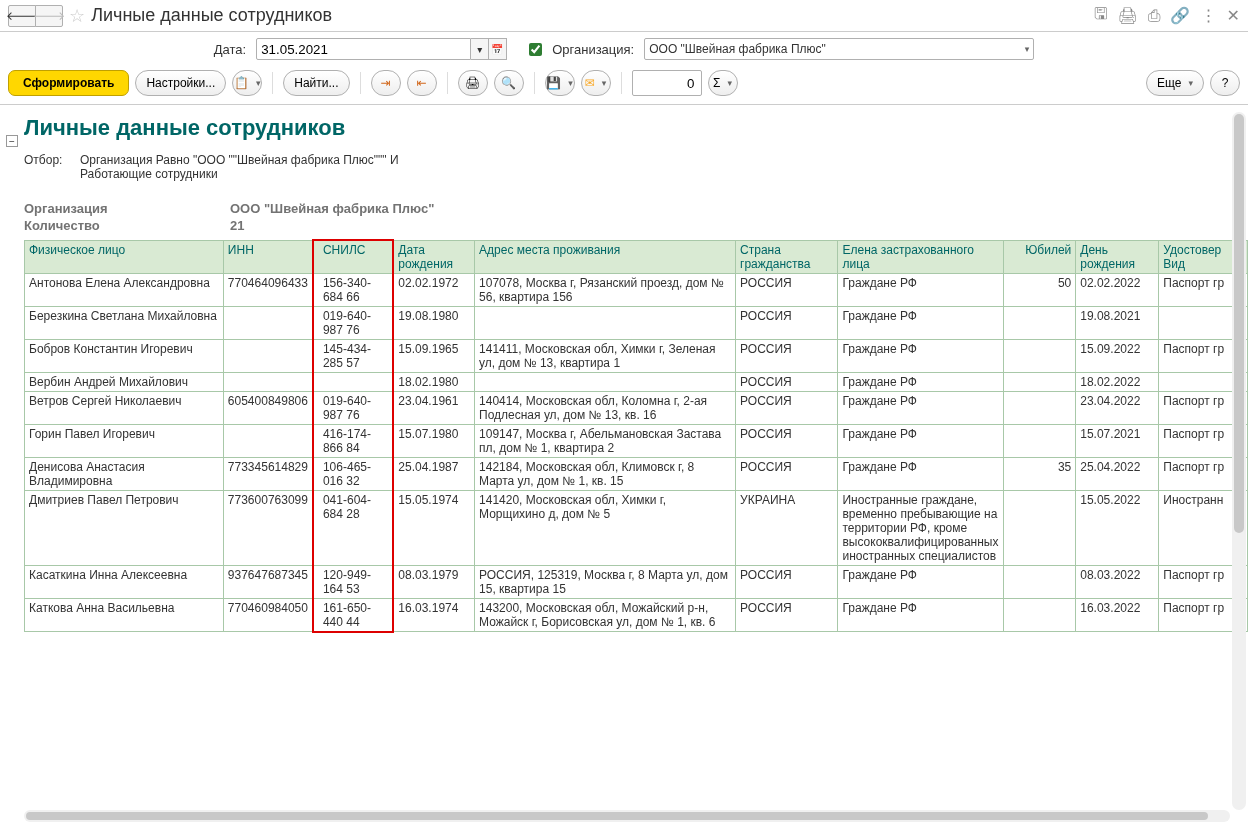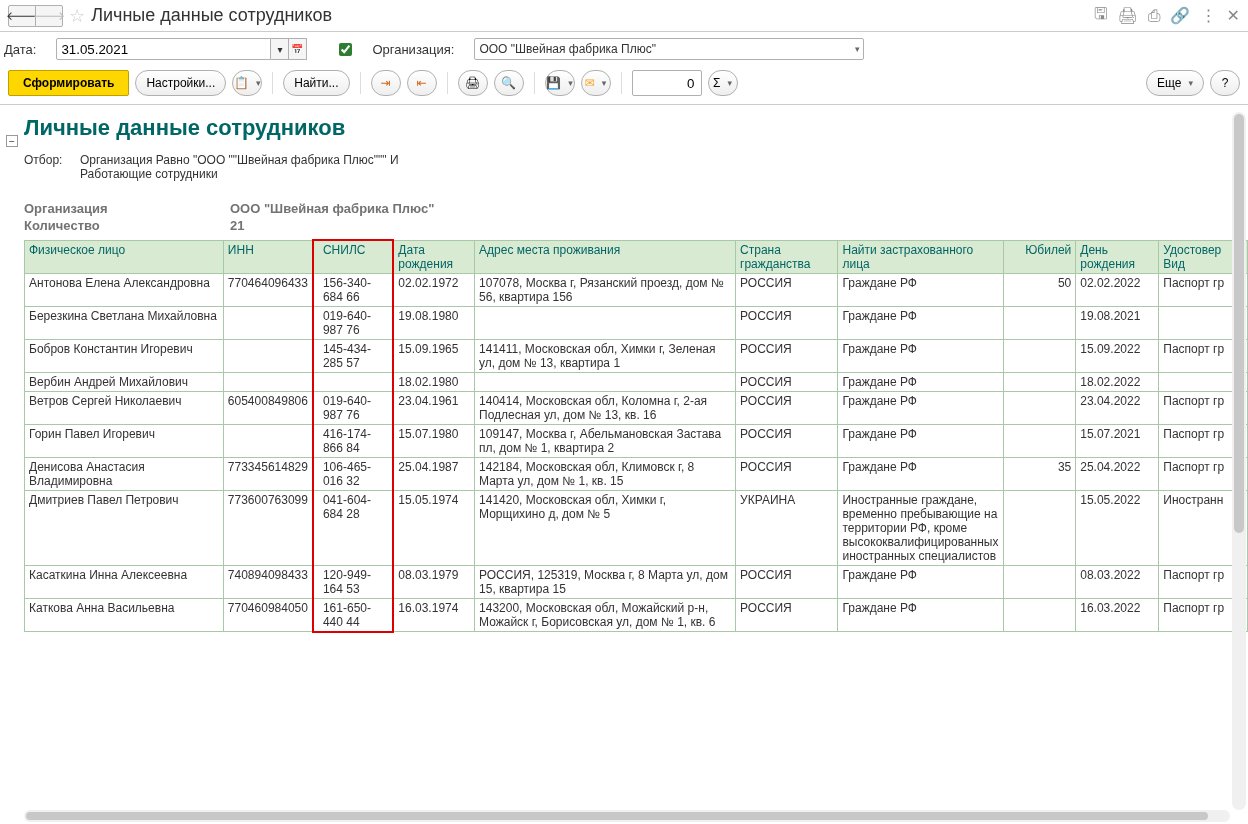--- a/index.html
+++ b/index.html
@@ -5,29 +5,29 @@
 * { box-sizing: border-box; margin: 0; padding: 0; }
 body { font-family: Arial, sans-serif; font-size: 12px; background: #fff; color: #333; overflow: hidden; }
 .titlebar { display: flex; align-items: center; padding: 4px 8px; border-bottom: 1px solid #ccc; height: 32px; }
 .nav-btn { width: 28px; height: 22px; border: 1px solid #b0b0b0; background: #f5f5f5; display: flex; align-items: center; justify-content: center; cursor: pointer; border-radius: 2px; }
 .nav-btn:first-of-type { border-top-right-radius:0; border-bottom-right-radius:0;}
 .nav-btn:nth-of-type(2) { border-top-left-radius:0; border-bottom-left-radius:0; margin-left:-1px;}
 .star-icon { margin: 0 6px; color: #ccc; font-size: 18px; cursor: pointer; }
 .title { font-size: 18px; font-weight: 400; flex: 1; }
 .title-actions { display: flex; gap: 10px; align-items: center; color: #888; }
 .title-actions span { cursor: pointer; font-size: 16px; }
-.filterbar { display: flex; align-items: center; padding: 6px 4px; gap: 20px; }
+.filterbar { display: flex; align-items: center; padding: 6px 4px; gap: 10px; justify-content: center; }
 .lbl { font-size: 13px; }
 .date-input { display: flex; align-items: center; }
 .date-input input { width: 215px; height: 22px; border: 1px solid #b0b0b0; padding: 2px 4px; border-radius: 2px 0 0 2px; }
 .date-btn { width: 18px; height: 22px; border: 1px solid #b0b0b0; border-left: none; background: #f5f5f5; display: flex; align-items: center; justify-content: center; font-size: 10px; cursor: pointer; }
 .chk { margin-left: 12px; accent-color: #2e7d32; }
 .org-select { width: 390px; height: 22px; border: 1px solid #b0b0b0; padding: 2px 4px; display: flex; align-items: center; justify-content: space-between; border-radius: 2px; }
 .toolbar { display: flex; align-items: center; padding: 4px 8px 8px; gap: 6px; border-bottom: 1px solid #ccc; }
-.btn-primary { background: #ffd700; border: 1px solid #c0a000; padding: 5px 14px; font-weight: bold; border-radius: 2px; cursor: pointer; font-size: 12px; }
+.btn-primary { background: #ffd700; border: 1px solid #c0a000; padding: 5px 14px; font-weight: bold; border-radius: 7px; cursor: pointer; font-size: 12px; }
 .btn { background: linear-gradient(#fff,#eee); border: 1px solid #b0b0b0; padding: 4px 10px; border-radius: 13px; cursor: pointer; height: 26px; display: flex; align-items: center; gap: 4px; font-size: 12px; }
 .btn-icon { width: 30px; justify-content: center; padding: 4px; }
 .tb-sep { width: 1px; height: 22px; background: #ddd; margin: 0 4px; }
 .spacer { flex: 1; }
 .num-input { width: 70px; height: 26px; border: 1px solid #b0b0b0; text-align: right; padding: 2px 6px; border-radius: 2px; }
 .report-wrap { position: relative; height: calc(100vh - 110px); overflow: auto; padding: 10px 0 10px 24px; }
 .collapse-marker { position: absolute; left: 6px; top: 30px; width: 12px; height: 12px; border: 1px solid #999; display: flex; align-items: center; justify-content: center; font-size: 10px; cursor: pointer; background:#fff; }
 .report-title { color: #006666; font-size: 22px; font-weight: bold; margin-bottom: 12px; }
 .filter-info { display: flex; margin-bottom: 8px; }
 .filter-info .f-lbl { width: 56px; }
@@ -137,21 +137,21 @@
 
   <table>
     <thead>
       <tr id="header-row">
           <th class="col-name">Физическое лицо</th>
           <th class="col-inn">ИНН</th>
           <th class="col-sn snils-h">СНИЛС</th>
           <th class="col-bd">Дата рождения</th>
           <th class="col-addr">Адрес места проживания</th>
           <th class="col-ctry">Страна гражданства</th>
-          <th class="col-stat">Найти застрахованного лица</th>
+          <th class="col-stat">Елена застрахованного лица</th>
           <th class="col-jub">Юбилей</th>
           <th class="col-daybd">День рождения</th>
           <th class="col-doc">Удостовер Вид</th>
         </tr>
     </thead>
     <tbody id="table-body">
         <tr>
           <td class="col-name">Антонова Елена Александровна</td>
           <td class="col-inn">770464096433</td>
           <td class="col-sn snils-c">156-340-684 66</td>
@@ -242,21 +242,21 @@
           <td class="col-bd">15.05.1974</td>
           <td class="col-addr">141420, Московская обл, Химки г, Морщихино д, дом № 5</td>
           <td class="col-ctry">УКРАИНА</td>
           <td class="col-stat">Иностранные граждане, временно пребывающие на территории РФ, кроме высококвалифицированных иностранных специалистов</td>
           <td class="col-jub"></td>
           <td class="col-daybd">15.05.2022</td>
           <td class="col-doc">Иностранн</td>
         </tr>
         <tr>
           <td class="col-name">Касаткина Инна Алексеевна</td>
-          <td class="col-inn">740894098433</td>
+          <td class="col-inn">937647687345</td>
           <td class="col-sn snils-c">120-949-164 53</td>
           <td class="col-bd">08.03.1979</td>
           <td class="col-addr">РОССИЯ, 125319, Москва г, 8 Марта ул, дом 15, квартира 15</td>
           <td class="col-ctry">РОССИЯ</td>
           <td class="col-stat">Граждане РФ</td>
           <td class="col-jub"></td>
           <td class="col-daybd">08.03.2022</td>
           <td class="col-doc">Паспорт гр</td>
         </tr>
         <tr>

